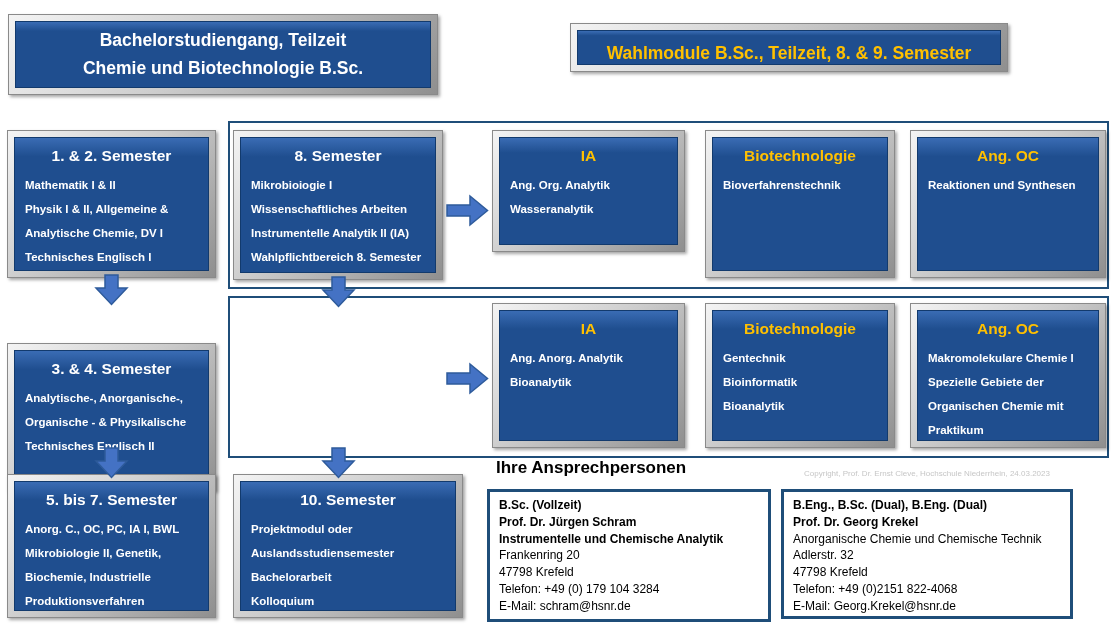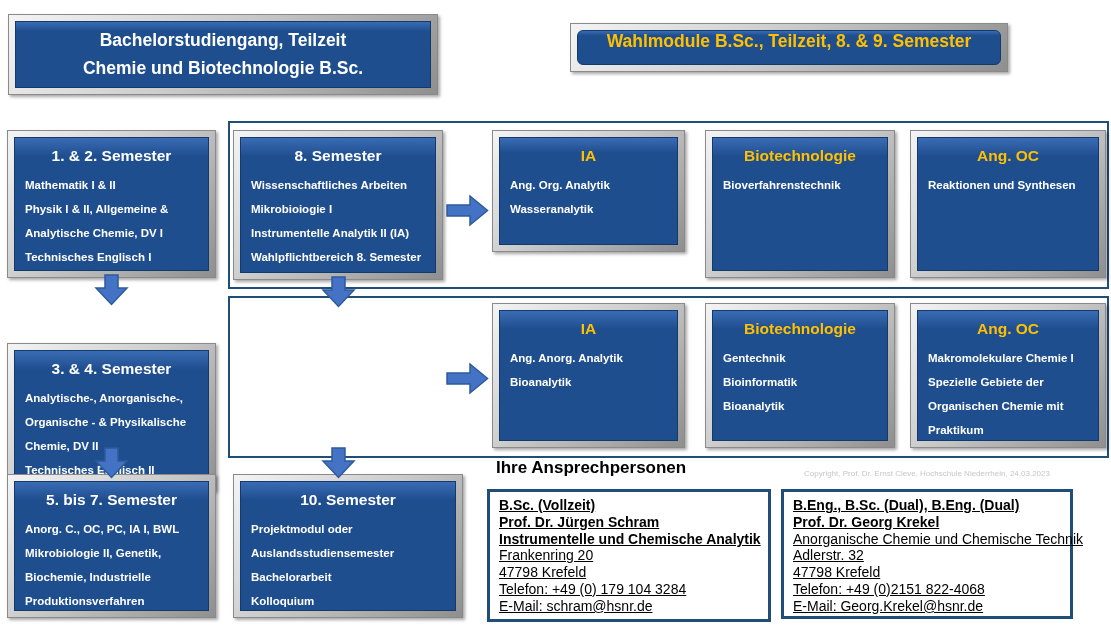--- a/index.html
+++ b/index.html
@@ -16,33 +16,33 @@
   .box-title{text-align:center;font-weight:bold;font-size:15.5px;margin-top:9px;color:#fff;}
   .box-title.gold{color:#FFC000;}
   .box-lines{margin-top:8px;}
   .box-lines.gap-top{margin-top:28px;}
   .box-line{font-weight:bold;font-size:11.5px;line-height:24px;padding-left:10px;white-space:nowrap;color:#fff;}
 
   
   .big-title .panel{display:flex;flex-direction:column;justify-content:space-evenly;align-items:center;}
   .big-title-line{font-weight:bold;font-size:17.5px;color:#fff;white-space:nowrap;}
   .wahl-title-text{font-weight:bold;font-size:17.5px;color:#FFC000;white-space:nowrap;}
-  #wahl-title .panel{display:flex;align-items:flex-start;justify-content:center;border-radius:6px;}
+  #wahl-title .panel{display:flex;align-items:flex-end;justify-content:center;}
 
   
   .container-outline{position:absolute;box-sizing:border-box;border:2px solid #1F4E79;z-index:1;}
 
   
   .arrow{position:absolute;z-index:6;}
 
   
   #contact-heading{position:absolute;left:496px;top:458px;font-size:17px;font-weight:bold;color:#000;z-index:4;}
   #copyright{position:absolute;left:781px;top:469px;width:292px;text-align:center;font-size:8px;color:#c6c6c6;z-index:4;white-space:nowrap;}
   .contact-card{position:absolute;box-sizing:border-box;border:3px solid #1F4E79;background:#fff;padding:5px 9px;z-index:4;}
-  .cline{font-size:14px;line-height:16.8px;color:#000;white-space:nowrap;text-decoration:underline;}
+  .cline{font-size:12px;line-height:16.8px;color:#000;white-space:nowrap;}
   .cline.b{font-weight:bold;}
 
   
   #title-box{left:8px;top:14px;width:430px;height:81px;}
   #wahl-title{left:570px;top:23px;width:438px;height:49px;}
 
   #container1{left:228px;top:121px;width:881px;height:168px;}
   #container2{left:228px;top:296px;width:881px;height:162px;}
 
   #box-sem12{left:7px;top:130px;width:209px;height:148px;}
@@ -103,21 +103,20 @@
       </div>
     </div>
   </div>
 
   <div class="frame" id="box-sem34">
     <div class="panel">
       <div class="box-title">3. &amp; 4. Semester</div>
       <div class="box-lines">
         <div class="box-line">Analytische-, Anorganische-,</div>
         <div class="box-line">Organische - &amp; Physikalische</div>
-        <div class="box-line">Chemie, DV II</div>
         <div class="box-line">Technisches Englisch II</div>
       </div>
     </div>
   </div>
 
   <div class="frame" id="box-sem57">
     <div class="panel">
       <div class="box-title">5. bis 7. Semester</div>
       <div class="box-lines">
         <div class="box-line">Anorg. C., OC, PC, IA I,  BWL</div>
@@ -125,22 +124,22 @@
         <div class="box-line">Biochemie, Industrielle</div>
         <div class="box-line">Produktionsverfahren</div>
       </div>
     </div>
   </div>
 
   <div class="frame" id="box-sem8">
     <div class="panel">
       <div class="box-title">8. Semester</div>
       <div class="box-lines">
+        <div class="box-line">Mikrobioiogie I</div>
         <div class="box-line">Wissenschaftliches Arbeiten</div>
-        <div class="box-line">Mikrobioiogie I</div>
         <div class="box-line">Instrumentelle Analytik II (IA)</div>
         <div class="box-line">Wahlpflichtbereich 8. Semester</div>
       </div>
     </div>
   </div>
 
 
   <div class="frame" id="box-sem10">
     <div class="panel">
       <div class="box-title">10. Semester</div>

